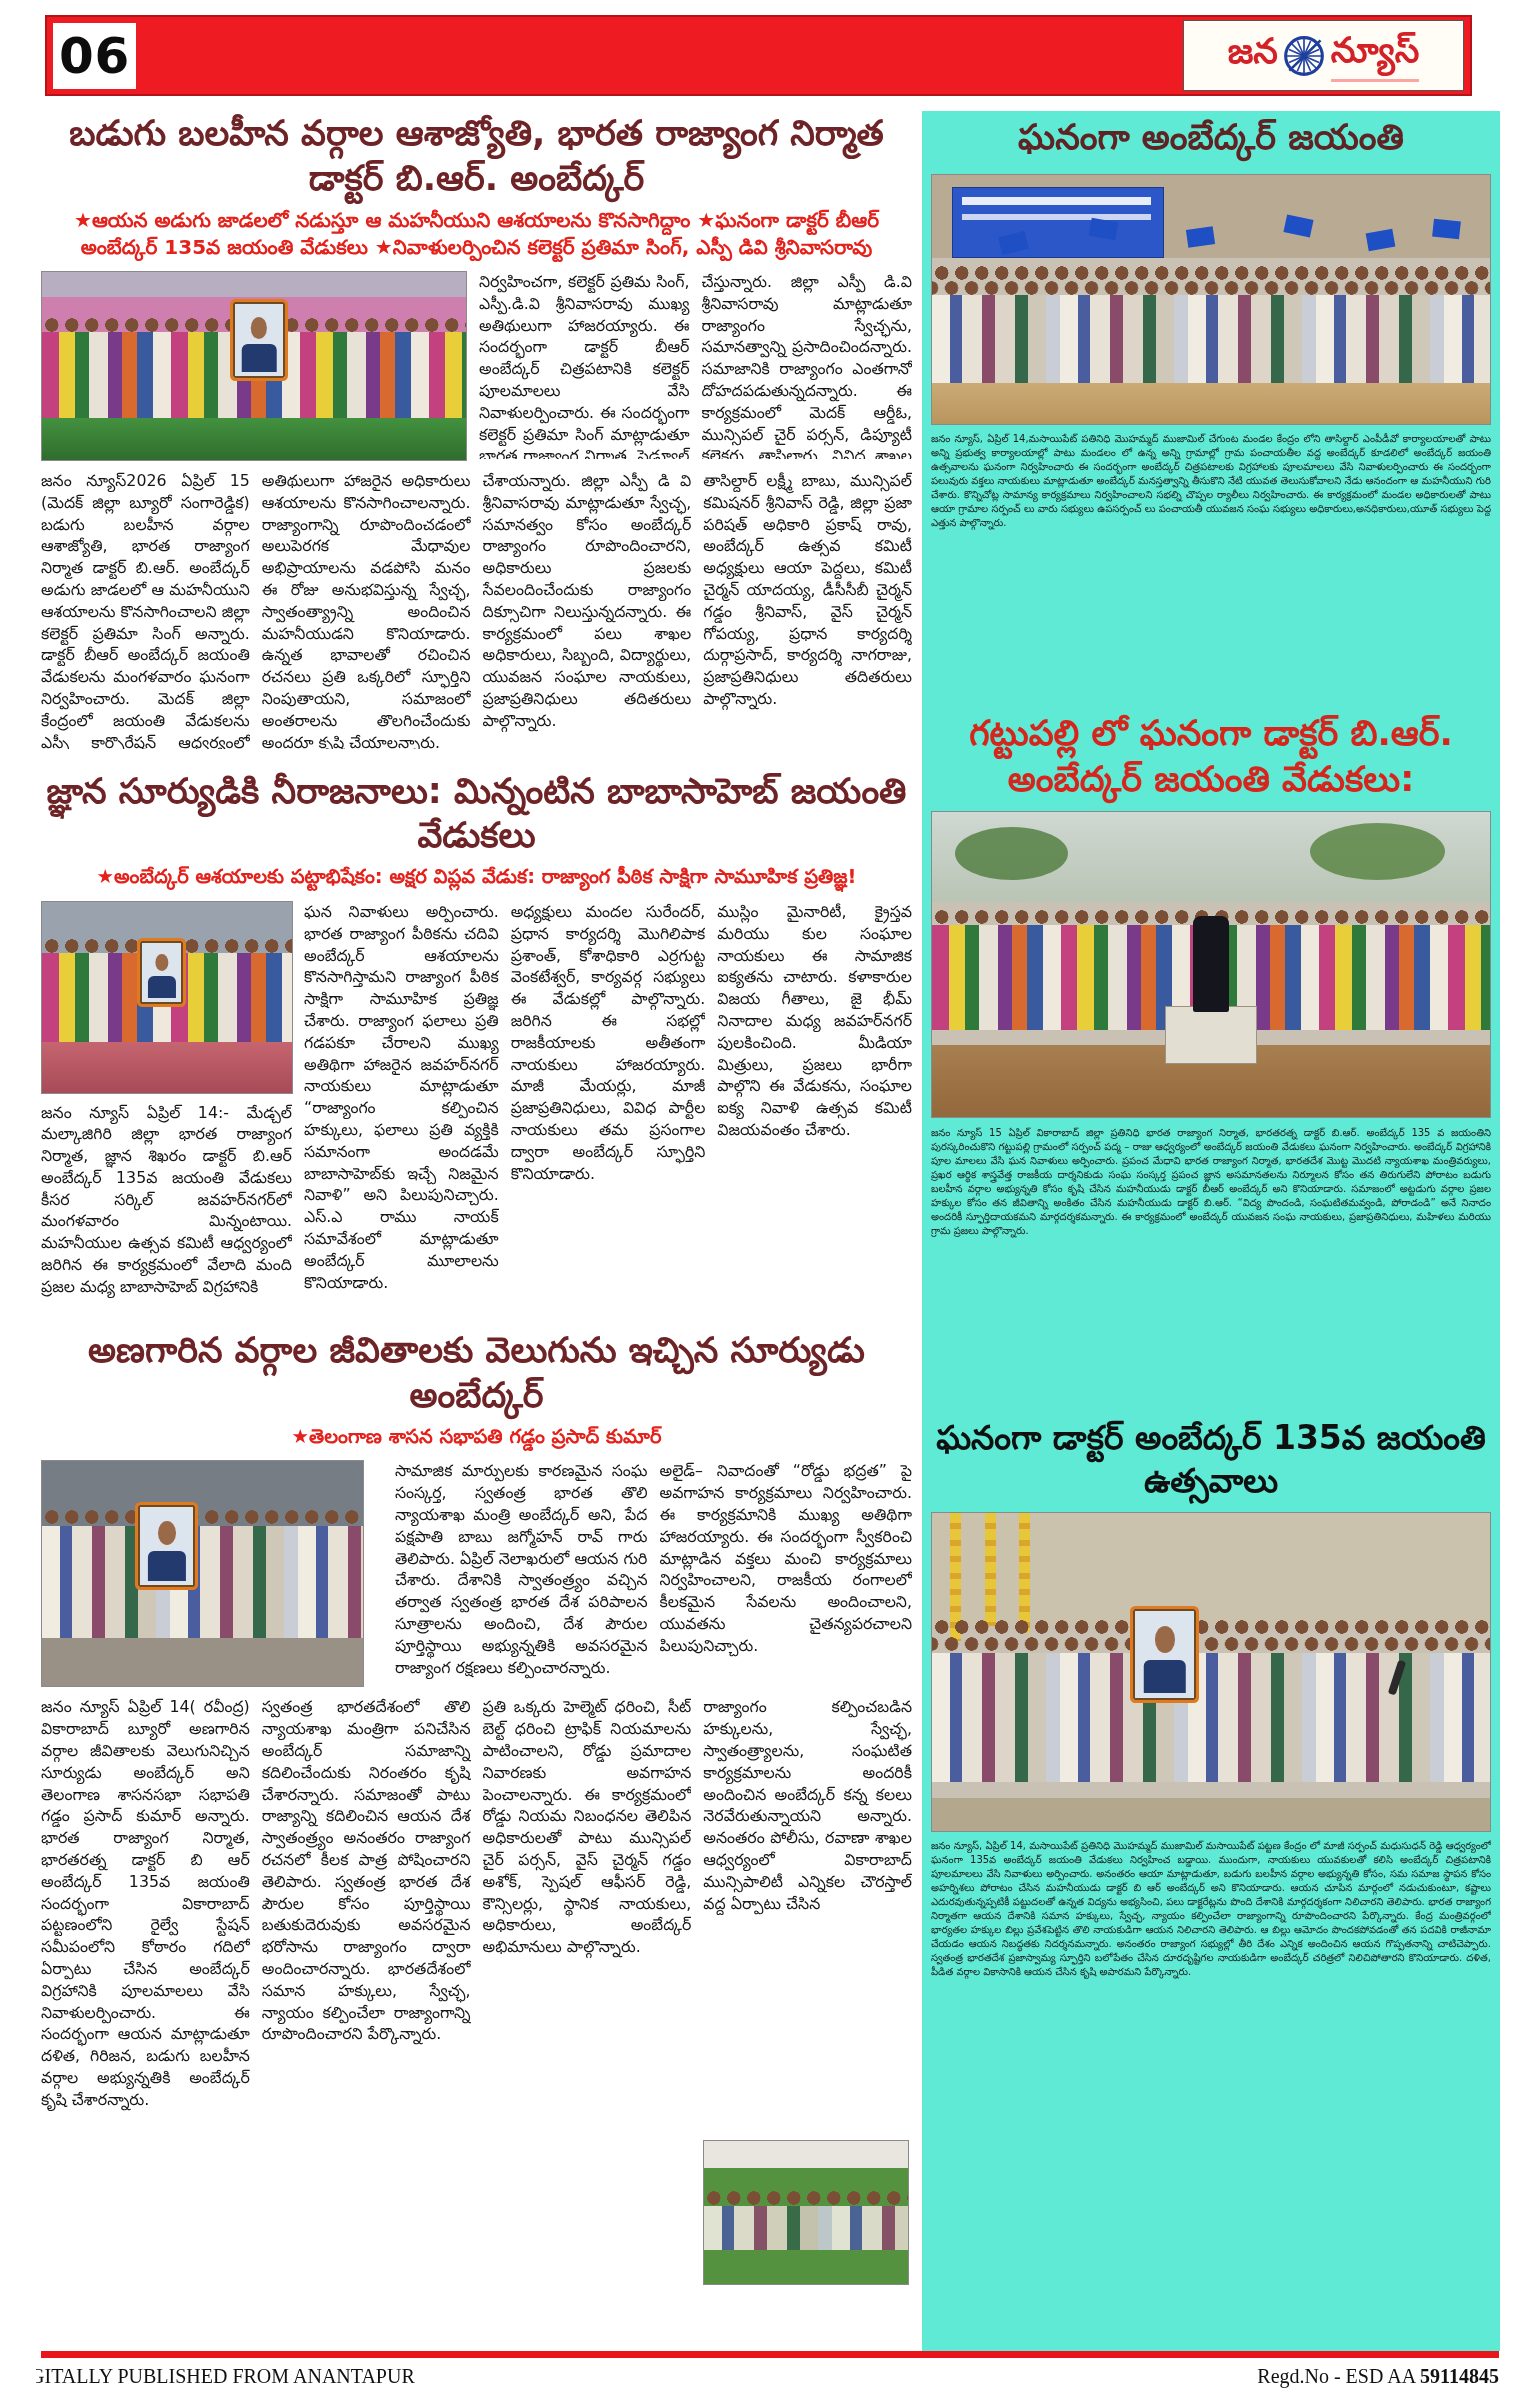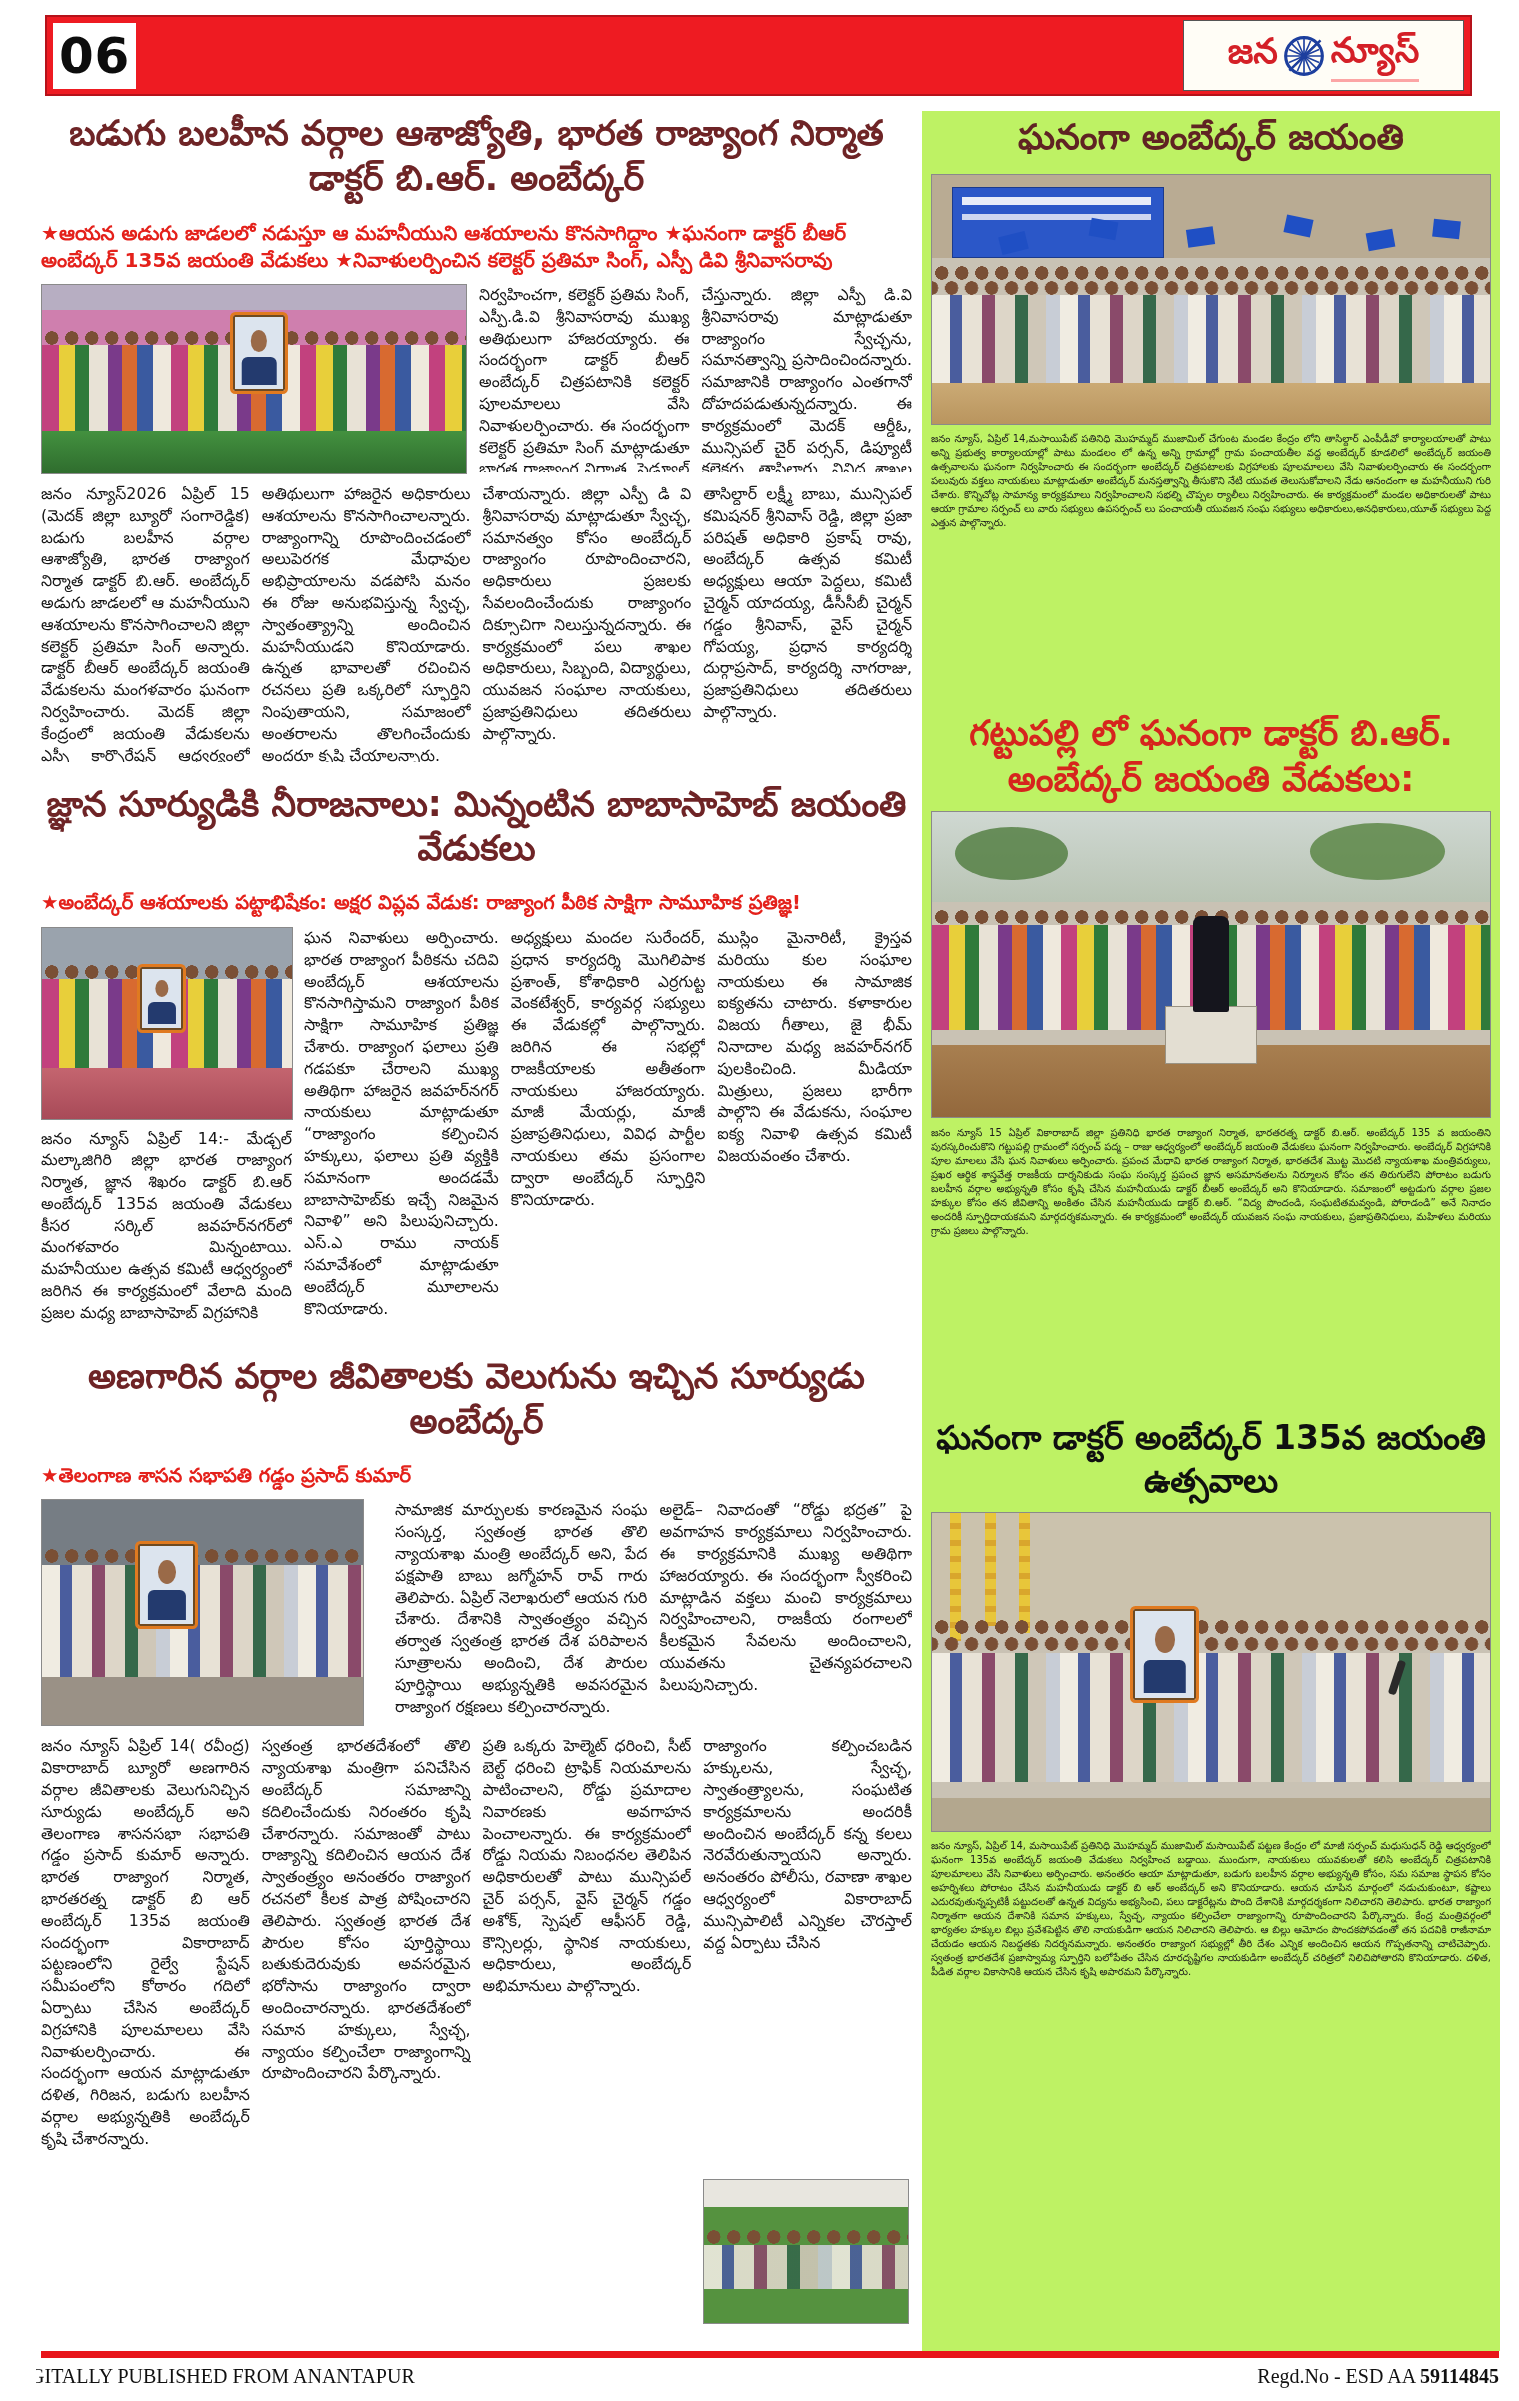--- a/index.html
+++ b/index.html
@@ -15,26 +15,26 @@
           letter-spacing:2.3px;margin-left:59px;white-space:nowrap;}
   .urls{margin-left:19.5px;font-family:"Liberation Serif",serif;color:#ffffff;font-weight:bold;
         font-size:22.5px;line-height:1.25;letter-spacing:0.8px;}
   .logo-box{margin-left:auto;margin-right:6px;background:#fffdf6;border:1.5px solid #555;
             width:279px;height:69px;display:flex;align-items:center;justify-content:center;gap:4.5px;}
   .logo-text{color:#d42027;font-weight:bold;font-size:35px;white-space:nowrap;}
   .logo-text.u{border-bottom:3px solid #fca5a5;}
 
   
   #left-sec{position:absolute;left:41px;top:111px;width:871px;height:2240px;overflow:hidden;}
-  #right-sec{position:absolute;left:922px;top:111px;width:578px;height:2240px;background:#bef264;
+  #right-sec{position:absolute;left:922px;top:111px;width:578px;height:2240px;background:#5eead4;
              box-sizing:border-box;padding:3px 9px;overflow:hidden;}
 
   .hl{font-weight:bold;color:#6e2426;text-align:center;line-height:1.28;}
   .hl-a,.hl-b,.hl-c{font-size:35px;}
-  .sub{font-weight:bold;color:#e4211b;text-align:left;font-size:20px;line-height:1.35;margin-top:19px;}
+  .sub{font-weight:bold;color:#e4211b;text-align:center;font-size:20px;line-height:1.35;margin-top:6px;}
   .body-txt{font-size:15.8px;line-height:1.38;text-align:justify;color:#161616;}
   .colrow{display:flex;gap:12px;}
   .col{flex:1;overflow:hidden;}
 
   
   .r-hl1{font-size:35px;font-weight:bold;color:#5f2323;text-align:center;margin:3px 0 7.5px;}
   .r-hl2{font-size:35px;font-weight:bold;color:#d6251d;text-align:center;line-height:1.3;margin:15px 0 9px;}
   .r-hl3{font-size:33px;font-weight:bold;color:#101010;text-align:center;line-height:1.3;margin:13.5px 0 9px;}
   .r-body{font-size:10px;line-height:1.4;text-align:justify;overflow:hidden;margin-top:7.5px;}
 

